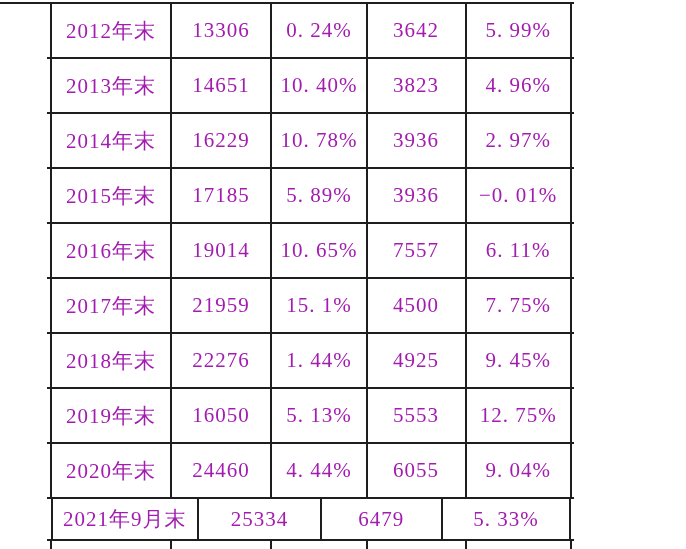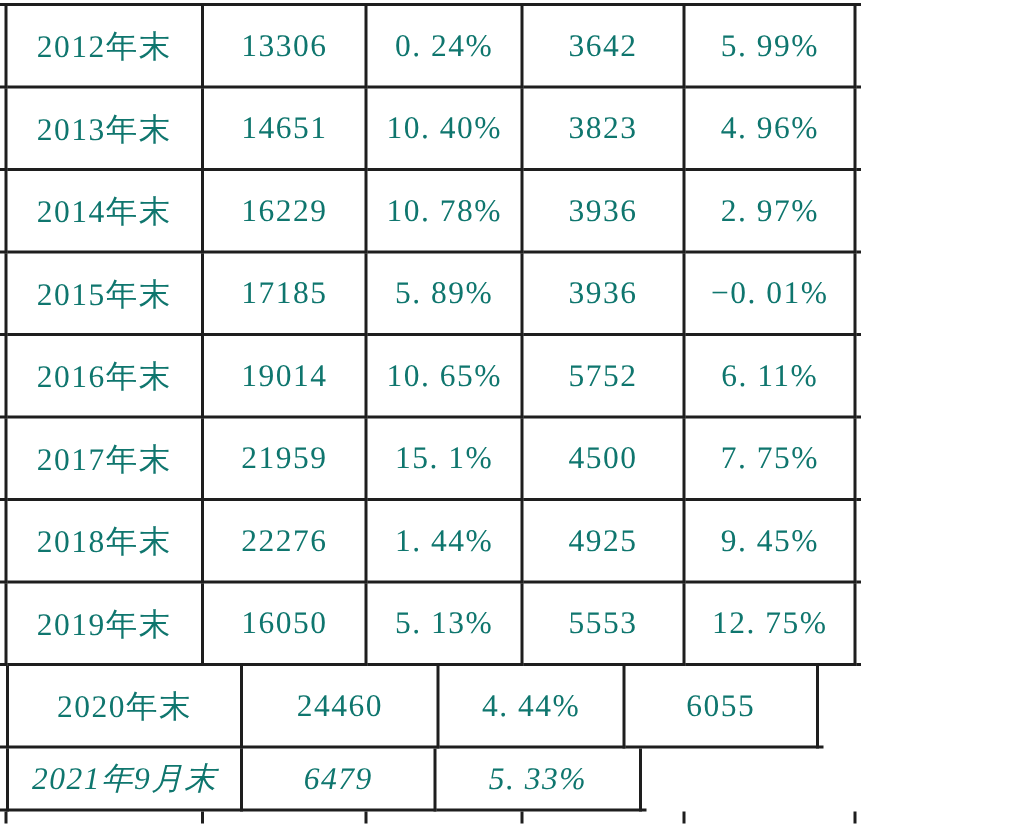--- a/index.html
+++ b/index.html
@@ -11,24 +11,25 @@
     background: #ffffff;
   }
   * { box-sizing: border-box; }
   .table-wrap {
     position: absolute;
     top: 2px;
     left: 0;
     width: 574px;
     border-top: 2px solid #1e1e1e;
     font-family: "Liberation Serif", "DejaVu Serif", serif;
-    color: #0f766e;
+    color: #a21caf;
+    padding-left: 47px;
   }
   .row { display: flex; height: 55px; }
-  .row.row-last { height: 42px; font-style: italic; }
+  .row.row-last { height: 42px; }
   .row.row-sliver { height: 8px; }
   .cell {
     border-right: 2px solid #1e1e1e;
     border-bottom: 2px solid #1e1e1e;
     display: flex;
     align-items: center;
     justify-content: center;
     font-size: 21px;
     letter-spacing: 1px;
     white-space: nowrap;
@@ -86,21 +87,21 @@
     <div class="cell w4">3936</div>
     <div class="cell w5">−0. 01%</div>
     <div class="cell w6"></div>
   </div>
 
   <div class="row">
     <div class="cell w0"></div>
     <div class="cell w1">2016年末</div>
     <div class="cell w2">19014</div>
     <div class="cell w3">10. 65%</div>
-    <div class="cell w4">5752</div>
+    <div class="cell w4">7557</div>
     <div class="cell w5">6. 11%</div>
     <div class="cell w6"></div>
   </div>
 
   <div class="row">
     <div class="cell w0"></div>
     <div class="cell w1">2017年末</div>
     <div class="cell w2">21959</div>
     <div class="cell w3">15. 1%</div>
     <div class="cell w4">4500</div>
@@ -127,26 +128,28 @@
     <div class="cell w5">12. 75%</div>
     <div class="cell w6"></div>
   </div>
 
   <div class="row">
     <div class="cell w0"></div>
     <div class="cell w1">2020年末</div>
     <div class="cell w2">24460</div>
     <div class="cell w3">4. 44%</div>
     <div class="cell w4">6055</div>
+    <div class="cell w5">9. 04%</div>
     <div class="cell w6"></div>
   </div>
 
   <div class="row row-last">
     <div class="cell w0"></div>
     <div class="cell w1">2021年9月末</div>
+    <div class="cell w2">25334</div>
     <div class="cell w4">6479</div>
     <div class="cell w5">5. 33%</div>
     <div class="cell w6"></div>
   </div>
 
   <div class="row row-sliver">
     <div class="cell w0"></div>
     <div class="cell w1"></div>
     <div class="cell w2"></div>
     <div class="cell w3"></div>

